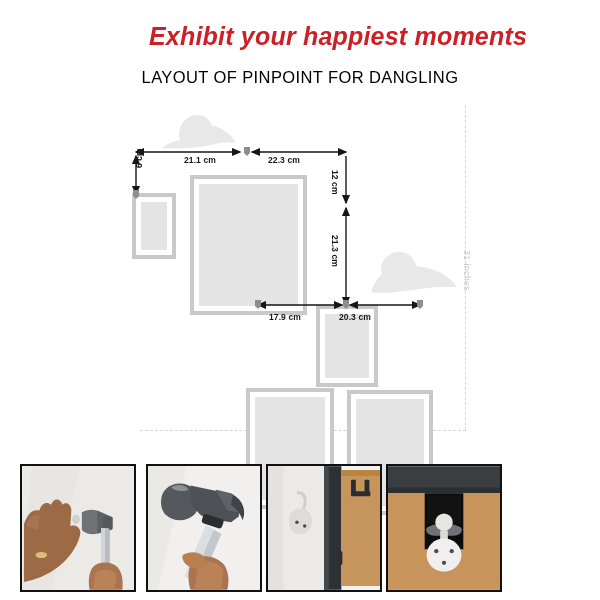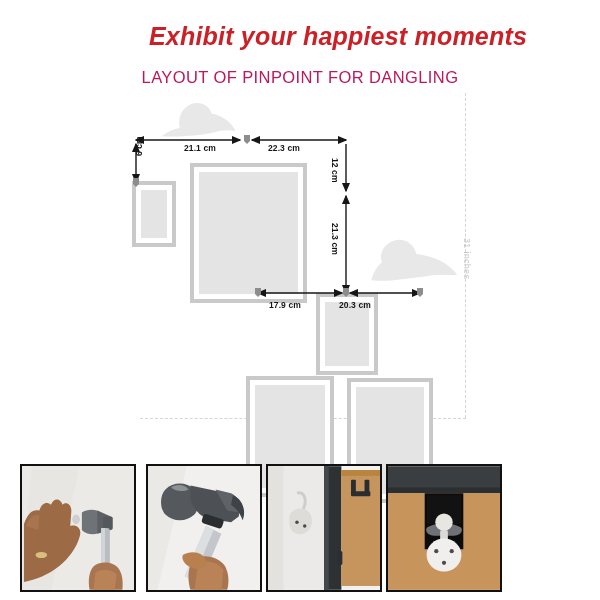--- a/index.html
+++ b/index.html
@@ -38,30 +38,30 @@
     margin-left: 38px;
   }
   .sub-title {
     position: absolute;
     left: 0;
     top: 68px;
     width: 600px;
     text-align: center;
     font-size: 16.5px;
     font-weight: normal;
-    color: #be185d;
+    color: #000000;
     letter-spacing: 0.4px;
     white-space: nowrap;
   }
 
   
   .diagram {
     position: absolute;
     left: 0;
-    top: 88px;
+    top: 100px;
     width: 542px;
     height: 355px;
   }
 
   
   .frame {
     position: absolute;
     background: #ffffff;
     border: 4px solid #c9c9c9;
     box-sizing: border-box;

